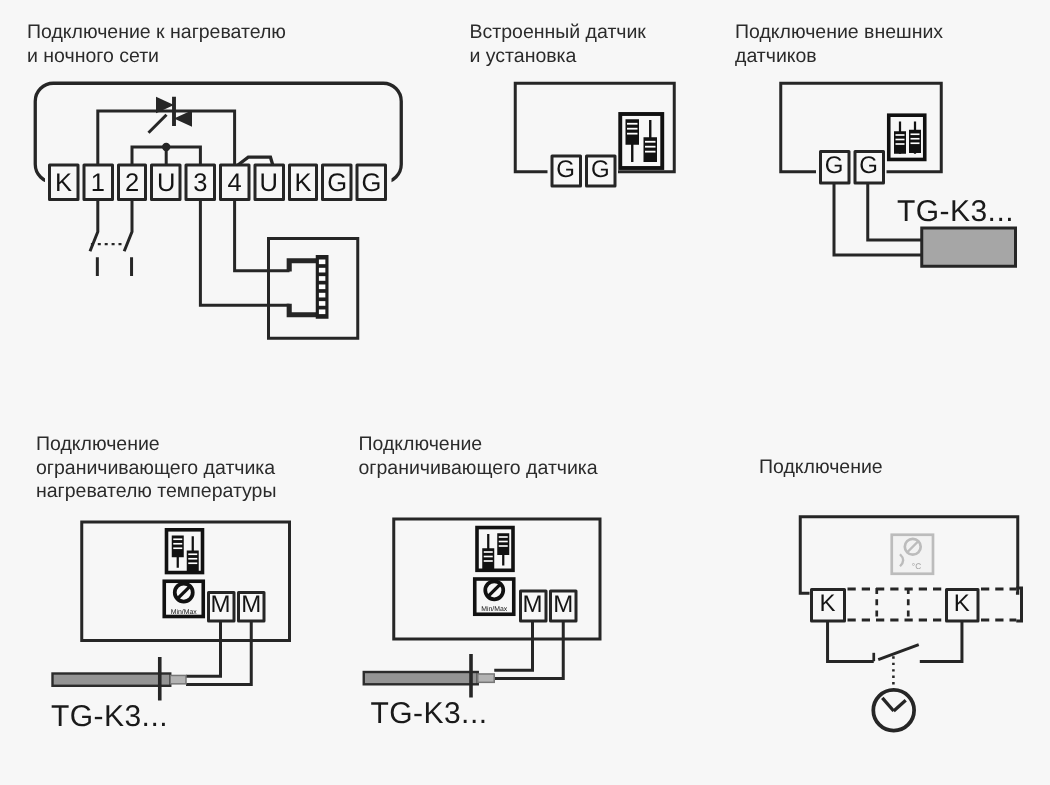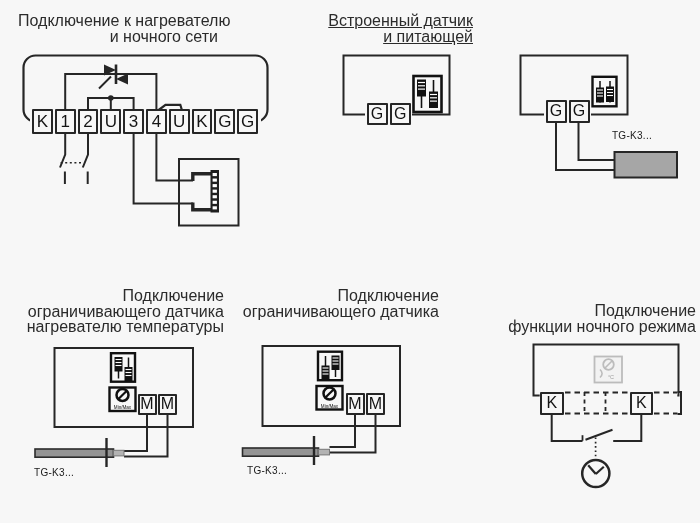--- a/index.html
+++ b/index.html
@@ -2,29 +2,29 @@
 <html><head>
 <meta charset="utf-8">
 <style>
   html,body{margin:0;padding:0;}
   body{
     width:700px;height:523px;background:#f7f7f7;position:relative;overflow:hidden;
     font-family:"Liberation Sans",sans-serif;color:#262626;
   }
   .stage{position:absolute;left:0;top:0;width:700px;height:523px;}
   svg.wires{position:absolute;left:0;top:0;}
-  .title{position:absolute;text-align:right;font-size:16px;line-height:15.5px;color:#2b2b2b;}
+  .title{position:absolute;text-align:left;font-size:13px;line-height:15.5px;color:#2b2b2b;}
   .title div{white-space:nowrap;}
   .cell{
     position:absolute;box-sizing:border-box;border:2px solid #262626;background:#f7f7f7;
     display:flex;align-items:center;justify-content:center;
     font-size:17px;color:#141414;border-radius:1px;
   }
   .cell.sm{font-size:16px;}
-  .tg{position:absolute;font-size:10px;color:#1a1a1a;letter-spacing:.3px;white-space:nowrap;}
+  .tg{position:absolute;font-size:20px;color:#1a1a1a;letter-spacing:.3px;white-space:nowrap;}
   .tg.ctr{text-align:center;}
 </style>
 </head>
 <body>
 
 <div class="stage">
 
   <svg class="wires" width="700" height="523" viewBox="0 0 700 523">
 
     <g stroke="#262626" fill="none" stroke-width="2">
@@ -221,38 +221,39 @@
         <path d="M595.8,474 L588.2,465.2" stroke-width="2.2"></path>
         <path d="M595.8,474 L603.8,466.8" stroke-width="2.2"></path>
       </g>
     </g>
   </svg>
 
   <div class="title" style="left:18px;top:13px;width:200px;">
     <div>Подключение к нагревателю</div>
     <div>и ночного сети</div>
   </div>
-  <div class="title" style="left:313px;top:13px;width:160px;text-decoration:underline;">
+  <div class="title" style="left:313px;top:13px;width:160px;">
     <div>Встроенный датчик</div>
-    <div>и питающей</div>
+    <div>и установка</div>
   </div>
   <div class="title" style="left:490px;top:13px;width:180px;">
+    <div>Подключение внешних</div>
+    <div>датчиков</div>
   </div>
   <div class="title" style="left:24px;top:288px;width:200px;">
     <div>Подключение</div>
     <div>ограничивающего датчика</div>
     <div>нагревателю температуры</div>
   </div>
   <div class="title" style="left:239px;top:288px;width:200px;">
     <div>Подключение</div>
     <div>ограничивающего датчика</div>
   </div>
   <div class="title" style="left:506px;top:303px;width:190px;">
     <div>Подключение</div>
-    <div>функции ночного режима</div>
   </div>
 
   <div class="cell" style="left:32px;top:109px;width:20.8px;height:25px">K</div>
   <div class="cell" style="left:54.8px;top:109px;width:20.8px;height:25px">1</div>
   <div class="cell" style="left:77.6px;top:109px;width:20.8px;height:25px">2</div>
   <div class="cell" style="left:100.4px;top:109px;width:20.8px;height:25px">U</div>
   <div class="cell" style="left:123.2px;top:109px;width:20.8px;height:25px">3</div>
   <div class="cell" style="left:146px;top:109px;width:20.8px;height:25px">4</div>
   <div class="cell" style="left:168.8px;top:109px;width:20.8px;height:25px">U</div>
   <div class="cell" style="left:191.6px;top:109px;width:20.8px;height:25px">K</div>

